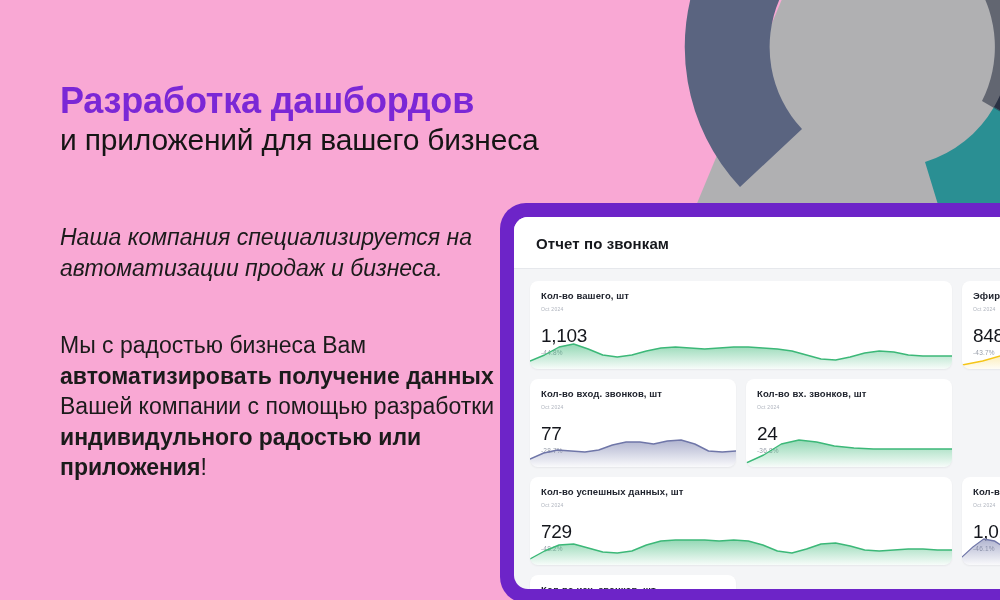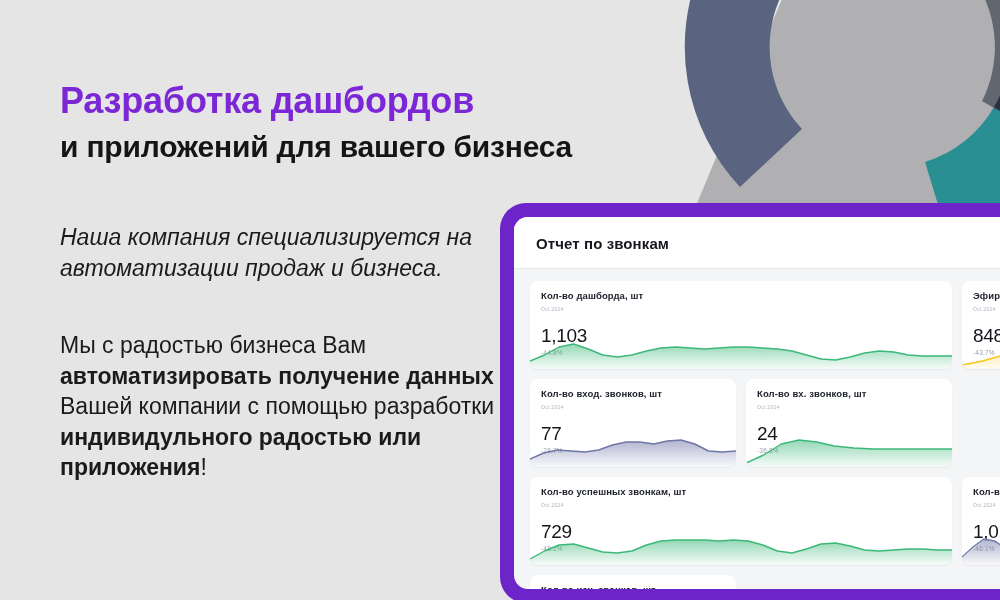--- a/index.html
+++ b/index.html
@@ -2,21 +2,21 @@
 <html><head>
 <meta charset="utf-8">
 <style>
   * { box-sizing: border-box; margin: 0; padding: 0; }
   html, body {
     width: 1000px; height: 600px;
     overflow: hidden;
     background: #ffffff;
     font-family: "Liberation Sans", sans-serif;
   }
-  #stage { position: relative; width: 1000px; height: 600px; overflow: hidden; background: #e5e5e5; }
+  #stage { position: relative; width: 1000px; height: 600px; overflow: hidden; background: #f9a8d4; }
 
   
   .bg-grey {
     position: absolute; top: 0; right: 0;
     width: 520px; height: 600px;
     background: #b0b0b2;
     clip-path: polygon(58% 0%, 100% 0%, 100% 100%, 10% 100%);
     z-index: 0;
   }
   .donut-wrap {
@@ -28,22 +28,22 @@
 
   
   .copy { position: absolute; left: 60px; top: 80px; width: 620px; z-index: 3; }
   .headline-1 {
     color: #7b27d6;
     font-size: 36px; font-weight: 700; letter-spacing: -0.2px;
     line-height: 1.18;
   }
   .headline-2 {
     color: #151515;
-    font-size: 30px; font-weight: 700; letter-spacing: -0.2px;
-    line-height: 1.2; margin-top: 7px;
+    font-size: 30px; font-weight: 400; letter-spacing: -0.2px;
+    line-height: 1.2; margin-top: 0;
   }
   .para {
     position: absolute; left: 60px; width: 470px;
     color: #1b1b1b; font-size: 23px; line-height: 1.33; z-index: 3;
   }
   .para-1 { top: 222px; font-style: italic; }
   .para-2 { top: 330px; }
   .para b { font-weight: 700; }
 
   
@@ -127,21 +127,21 @@
   </div>
 
   <div class="device">
     <div class="screen">
       <div class="screen-header">
         <div class="screen-title">Отчет по звонкам</div>
       </div>
       <div class="screen-divider"></div>
       <div class="cards" id="cards">
           <div class="card wide">
-            <div class="card-title">Кол-во дашборда, шт</div>
+            <div class="card-title">Кол-во вашего, шт</div>
             <div class="card-period">Oct 2024</div>
             <div class="card-value">1,103</div>
             <div class="card-delta">-44.8%</div>
             <div class="spark">
               <svg viewBox="0 0 406 34" preserveAspectRatio="none">
                 <defs>
                   <linearGradient id="g0" x1="0" y1="0" x2="0" y2="1">
                     <stop offset="0%" stop-color="#3cb878" stop-opacity=".55"></stop>
                     <stop offset="100%" stop-color="#3cb878" stop-opacity=".04"></stop>
                   </linearGradient>
@@ -199,21 +199,21 @@
                     <stop offset="0%" stop-color="#3cb878" stop-opacity=".55"></stop>
                     <stop offset="100%" stop-color="#3cb878" stop-opacity=".04"></stop>
                   </linearGradient>
                 </defs>
                 <polygon points="0,34 0,30 18,22 36,11 54,7 72,9 90,13 110,15 130,16 150,16 170,16 190,16 210,16 210,34" fill="url(#g4)"></polygon>
                 <polyline points="0,30 18,22 36,11 54,7 72,9 90,13 110,15 130,16 150,16 170,16 190,16 210,16" fill="none" stroke="#3cb878" stroke-width="1.4" stroke-linejoin="round" stroke-linecap="round"></polyline>
               </svg>
             </div>
           </div>
           <div class="card wide">
-            <div class="card-title">Кол-во успешных звонкам, шт</div>
+            <div class="card-title">Кол-во успешных данных, шт</div>
             <div class="card-period">Oct 2024</div>
             <div class="card-value">729</div>
             <div class="card-delta">-48.2%</div>
             <div class="spark">
               <svg viewBox="0 0 406 34" preserveAspectRatio="none">
                 <defs>
                   <linearGradient id="g5" x1="0" y1="0" x2="0" y2="1">
                     <stop offset="0%" stop-color="#3cb878" stop-opacity=".55"></stop>
                     <stop offset="100%" stop-color="#3cb878" stop-opacity=".04"></stop>
                   </linearGradient>

